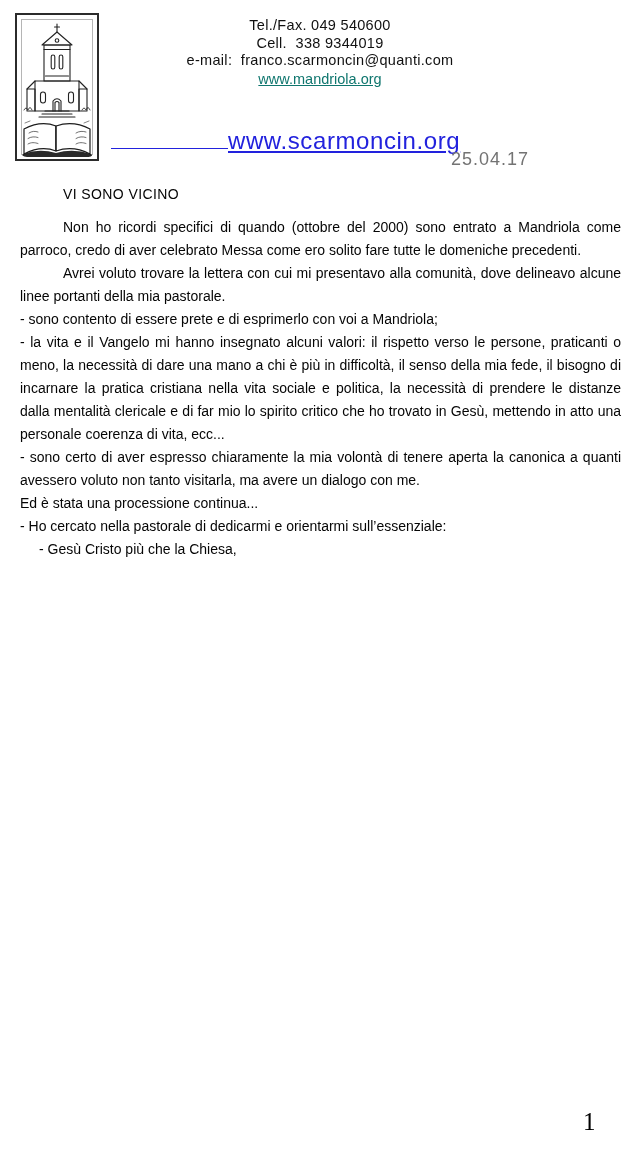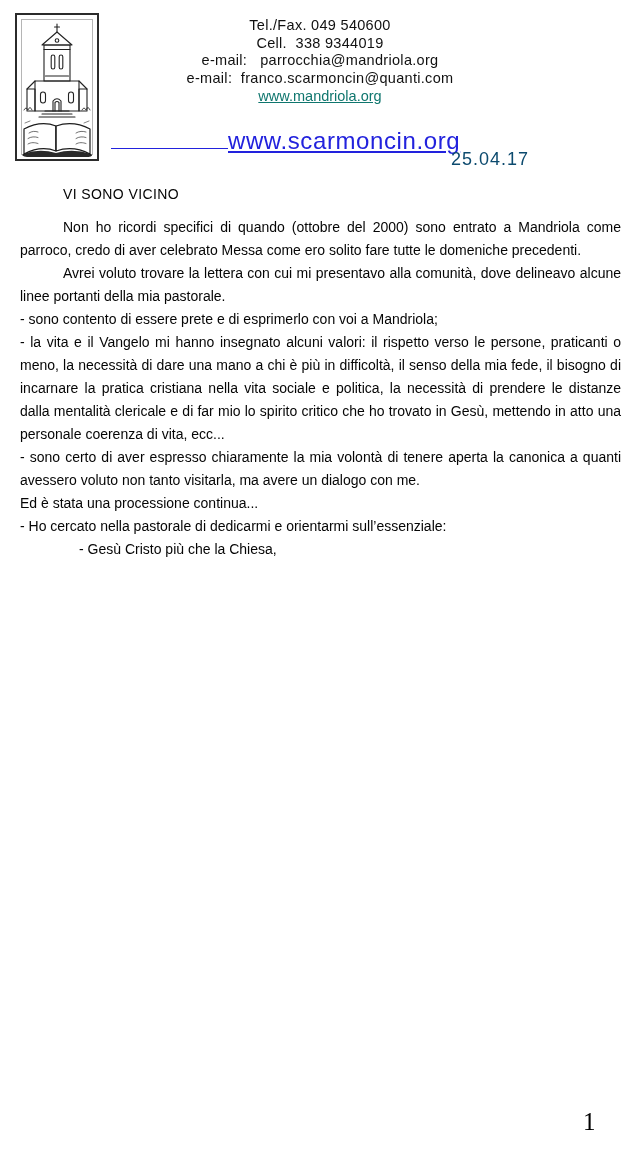--- a/index.html
+++ b/index.html
@@ -15,30 +15,30 @@
   .org-name { font-size:19.5px; letter-spacing:1.1px; line-height:24px; }
   .contact-line { font-size:14.5px; line-height:17.5px; white-space:pre; letter-spacing:0.3px; }
   .link-sm-row { font-size:14.5px; line-height:18px; }
   .link-sm-row a { color:#0f766e; }
   .link-lg-row { position:absolute; top:127px; left:111px; white-space:nowrap; }
   .lead-underline {
     display:inline-block; width:117px; height:17px;
     border-bottom:1.8px solid #2222dd; vertical-align:baseline;
   }
   .link-lg { font-size:24px; letter-spacing:0.6px; color:#2222dd; text-decoration:underline; }
-  .doc-date { position:absolute; top:149px; left:451px; font-size:18px; letter-spacing:1px; color:#0c4a6e; }
+  .doc-date { position:absolute; top:149px; left:451px; font-size:18px; letter-spacing:1px; color:#737373; }
   
   .doc-body {
     position:absolute; top:183px; left:20px; width:601px;
     font-size:14px; line-height:23px; text-align:justify; color:#050505;
   }
   .doc-body p { margin:0; }
   p.doc-title { margin:0 0 10px 0; text-indent:43px; letter-spacing:0.4px; }
   p.ind { text-indent:43px; }
-  p.subline { margin-left:59px; text-align:left; }
+  p.subline { margin-left:19px; text-align:left; }
   .page-number {
     position:absolute; left:583px; top:1108px;
     font-family:"Liberation Serif", serif; font-size:25px; color:#000;
   }
 </style>
 </head>
 <body>
 
 <div class="page">
 
@@ -84,21 +84,20 @@
         <path d="M14 120 c3 -2 6 -2 9 -1 M13 125.5 c3 -2 7 -2 10 -1 M13 131 c3 -2 7 -1.5 10 -0.5"></path>
         <path d="M61 120 c3 -2 7 -2 10 -1 M61 125.5 c3 -2 7 -2 10 -1 M61 131 c3 -2 7 -1.5 10 -0.5"></path>
         <path d="M10 110 l5 -2 M69 110 l5 -2" stroke-width="0.6"></path>
       </g>
     </svg>
   </div>
 
   <div class="letterhead">
     <div class="contact-line">Tel./Fax. 049 540600</div>
     <div class="contact-line">Cell.  338 9344019</div>
-    <div class="contact-line">e-mail:   parrocchia@mandriola.org</div>
     <div class="contact-line">e-mail:  franco.scarmoncin@quanti.com</div>
     <div class="link-sm-row">
       <a href="#">www.mandriola.org</a>
     </div>
   </div>
 
   <div class="link-lg-row">
     <span class="lead-underline"></span><a href="#" class="link-lg">www.scarmoncin.org</a>
   </div>
 

